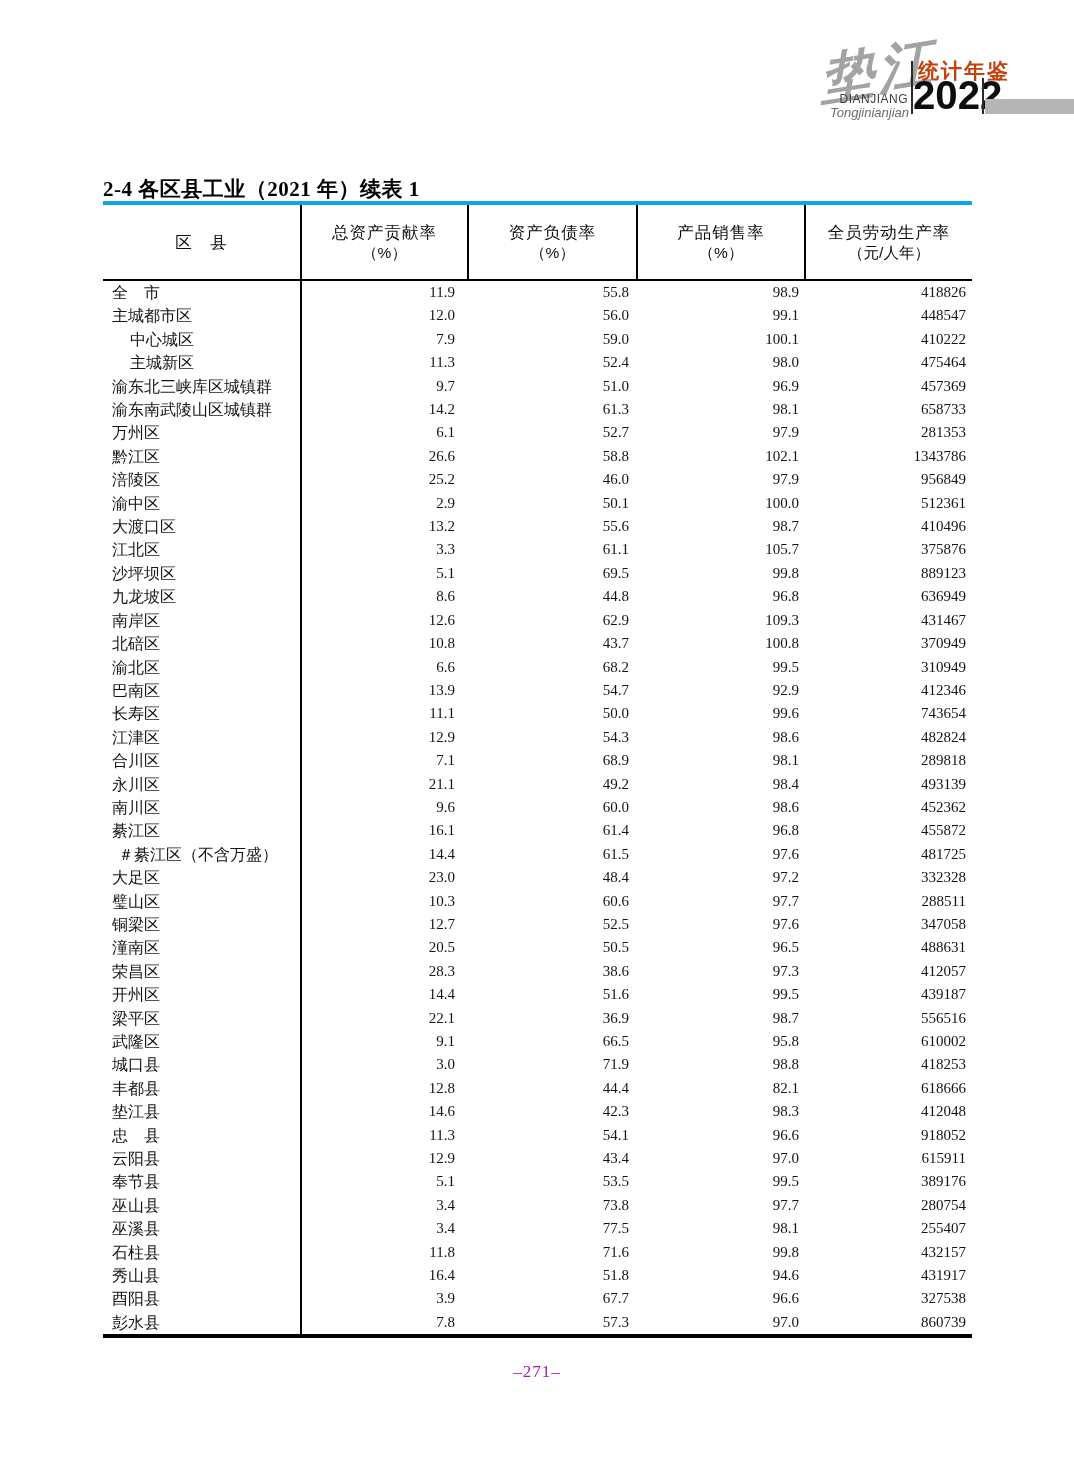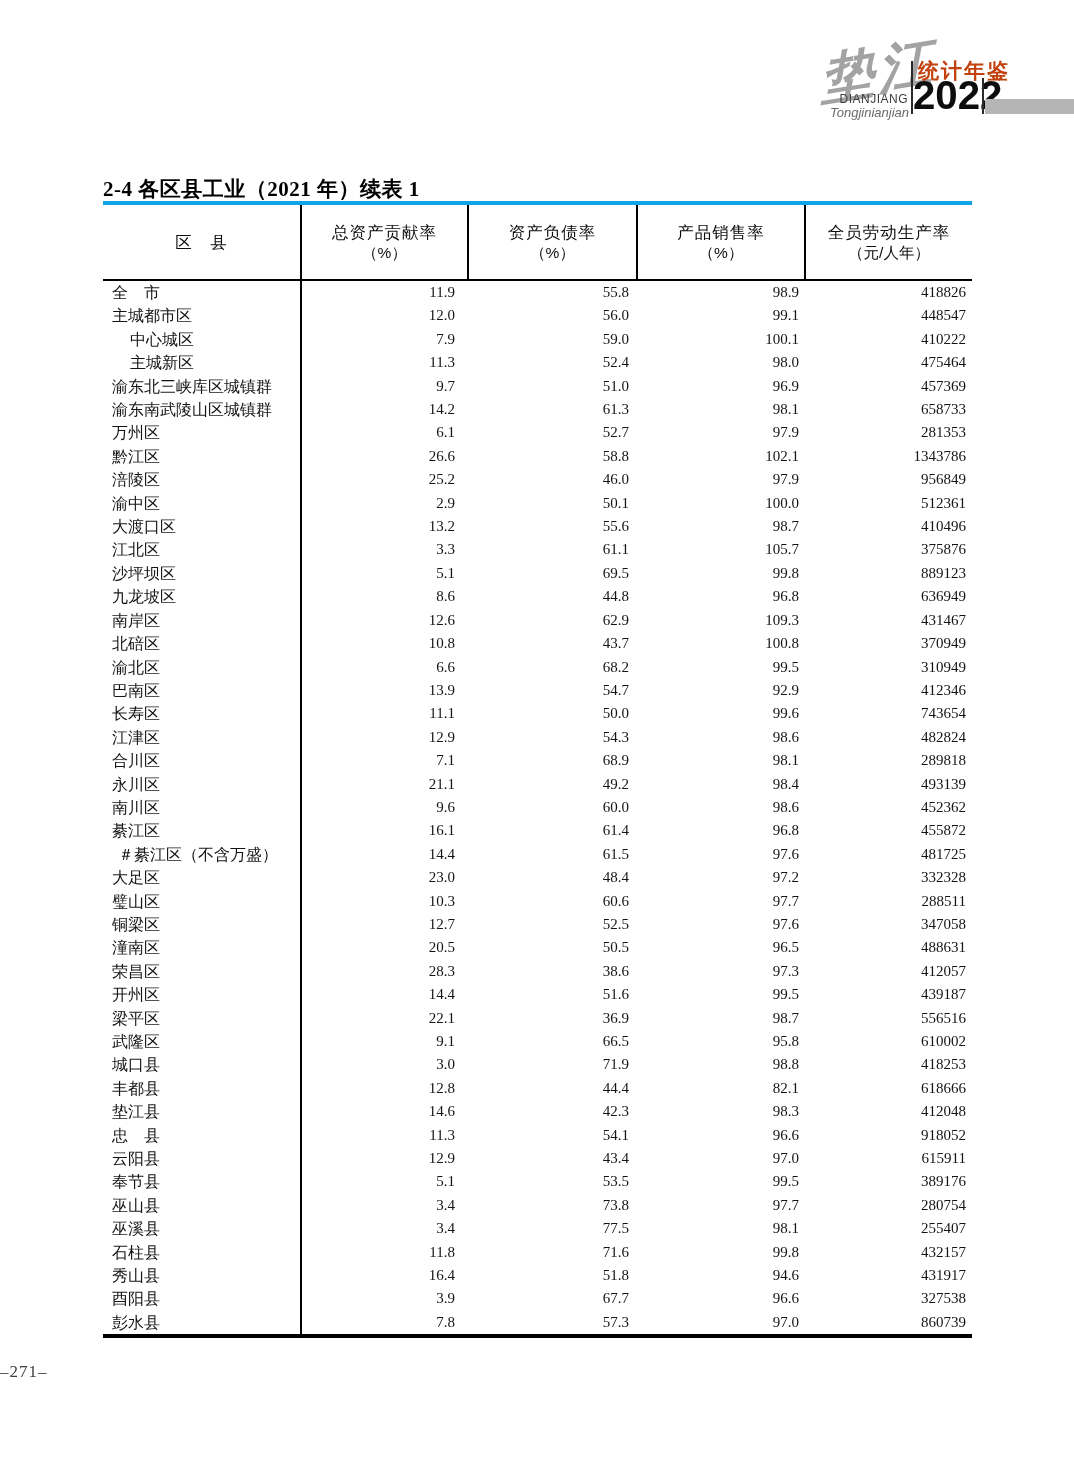--- a/index.html
+++ b/index.html
@@ -137,23 +137,23 @@
   td.c2{padding-right:13px;}
   td.c3{padding-right:8px;}
   td.c4{padding-right:6px;}
   td.c5{padding-right:6px;}
 
   
   .pageno{
     position:absolute;
     left:0; top:1362px;
     width:1074px;
-    text-align:left;
+    text-align:center;
     font-size:17px;
-    color:#404040;
+    color:#a21caf;
     letter-spacing:1px;
   }
 </style>
 </head>
 <body>
 
 <div class="page">
 
   <div>
     <div class="callig">垫江</div>

